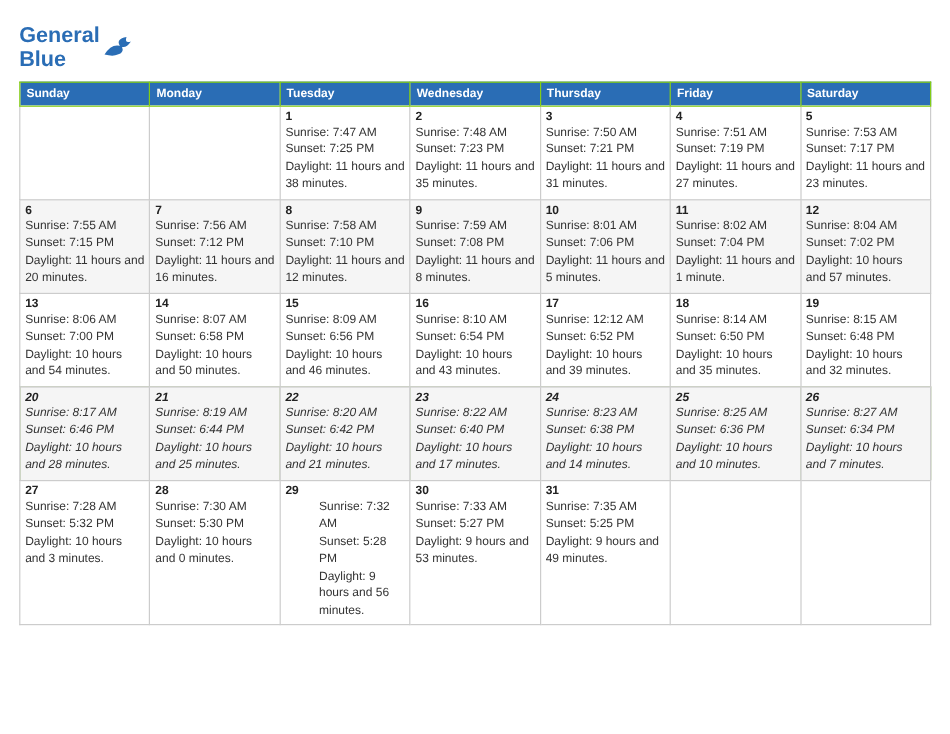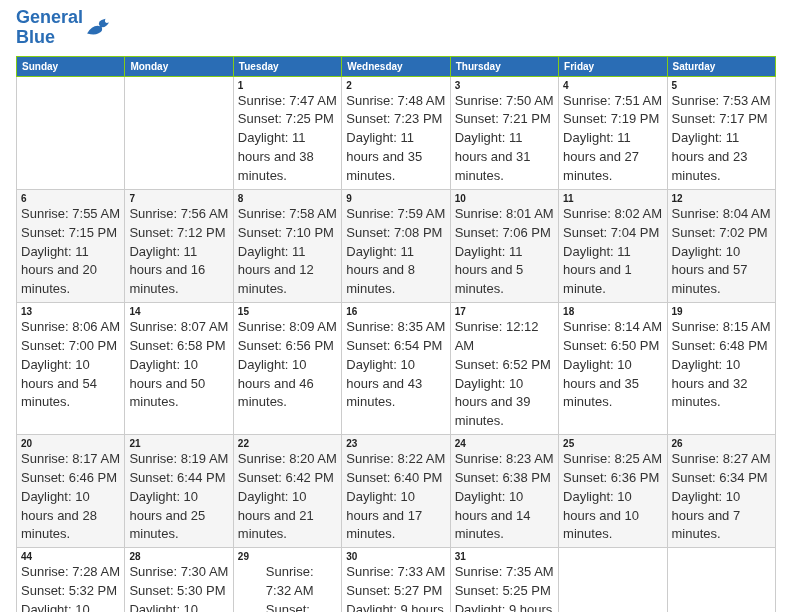--- a/index.html
+++ b/index.html
@@ -6,21 +6,21 @@
     body {
       width: 792px;
       height: 612px;
       font-family: Arial, sans-serif;
       background: #fff;
       overflow: hidden;
     }
     .page {
       width: 792px;
       height: 612px;
-      padding: 8px 16px;
+      padding: 20px 16px;
     }
     .header {
       display: flex;
       justify-content: space-between;
       align-items: flex-start;
       margin-bottom: 8px;
     }
     .logo {
       display: flex;
       align-items: center;
@@ -79,21 +79,21 @@
     }
     .day-num {
       font-weight: bold;
       font-size: 10px;
       display: block;
       margin-bottom: 1px;
       color: #222;
     }
     .day-info {
       color: #333;
-      font-size: 13px;
+      font-size: 10px;
       line-height: 1.45;
     }
     .empty-cell {
       background: #fff !important;
     }
   </style>
 </head>
 <body>
 
 <div class="page">
@@ -220,21 +220,21 @@
 Daylight: 10 hours and 50 minutes.</div>
           </td>
           <td>
             <span class="day-num">15</span>
             <div class="day-info" style="white-space: pre-line;">Sunrise: 8:09 AM
 Sunset: 6:56 PM
 Daylight: 10 hours and 46 minutes.</div>
           </td>
           <td>
             <span class="day-num">16</span>
-            <div class="day-info" style="white-space: pre-line;">Sunrise: 8:35 AM
+            <div class="day-info" style="white-space: pre-line;">Sunrise: 8:10 AM
 Sunset: 6:54 PM
 Daylight: 10 hours and 43 minutes.</div>
           </td>
           <td>
             <span class="day-num">17</span>
             <div class="day-info" style="white-space: pre-line;">Sunrise: 12:12 AM
 Sunset: 6:52 PM
 Daylight: 10 hours and 39 minutes.</div>
           </td>
           <td>
@@ -243,21 +243,21 @@
 Sunset: 6:50 PM
 Daylight: 10 hours and 35 minutes.</div>
           </td>
           <td>
             <span class="day-num">19</span>
             <div class="day-info" style="white-space: pre-line;">Sunrise: 8:15 AM
 Sunset: 6:48 PM
 Daylight: 10 hours and 32 minutes.</div>
           </td>
         </tr>
-        <tr style="background: #4d7c0f;">
+        <tr style="background: #4d7c0f; font-style: italic;">
           <td style="background: rgb(245, 245, 245);">
             <span class="day-num">20</span>
             <div class="day-info" style="white-space: pre-line;">Sunrise: 8:17 AM
 Sunset: 6:46 PM
 Daylight: 10 hours and 28 minutes.</div>
           </td>
           <td style="background: rgb(245, 245, 245); margin-left: 44px;">
             <span class="day-num">21</span>
             <div class="day-info" style="white-space: pre-line;">Sunrise: 8:19 AM
 Sunset: 6:44 PM
@@ -289,21 +289,21 @@
           </td>
           <td style="background: rgb(245, 245, 245);">
             <span class="day-num">26</span>
             <div class="day-info" style="white-space: pre-line;">Sunrise: 8:27 AM
 Sunset: 6:34 PM
 Daylight: 10 hours and 7 minutes.</div>
           </td>
         </tr>
         <tr>
           <td>
-            <span class="day-num">44</span>
+            <span class="day-num">27</span>
             <div class="day-info" style="white-space: pre-line;">Sunrise: 7:28 AM
 Sunset: 5:32 PM
 Daylight: 10 hours and 3 minutes.</div>
           </td>
           <td>
             <span class="day-num">28</span>
             <div class="day-info" style="white-space: pre-line;">Sunrise: 7:30 AM
 Sunset: 5:30 PM
 Daylight: 10 hours and 0 minutes.</div>
           </td>

